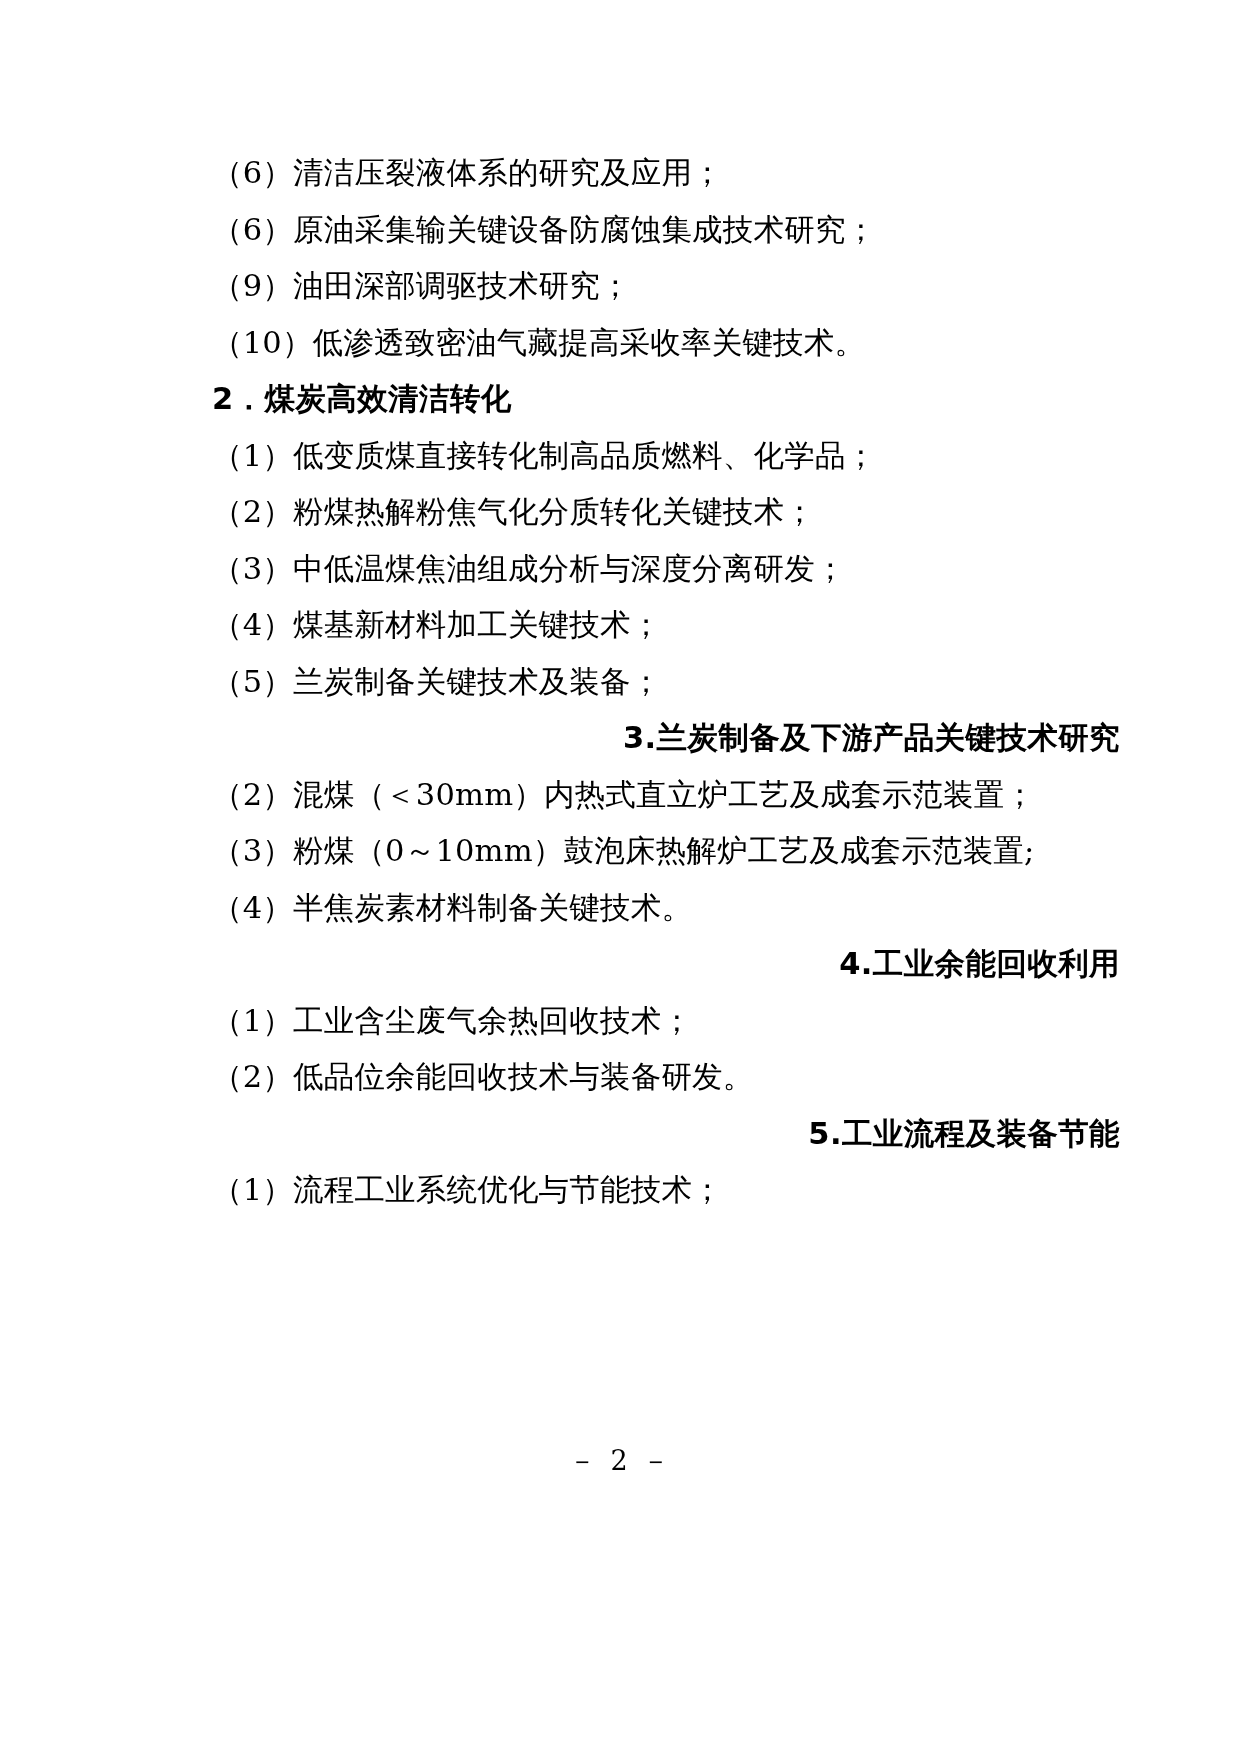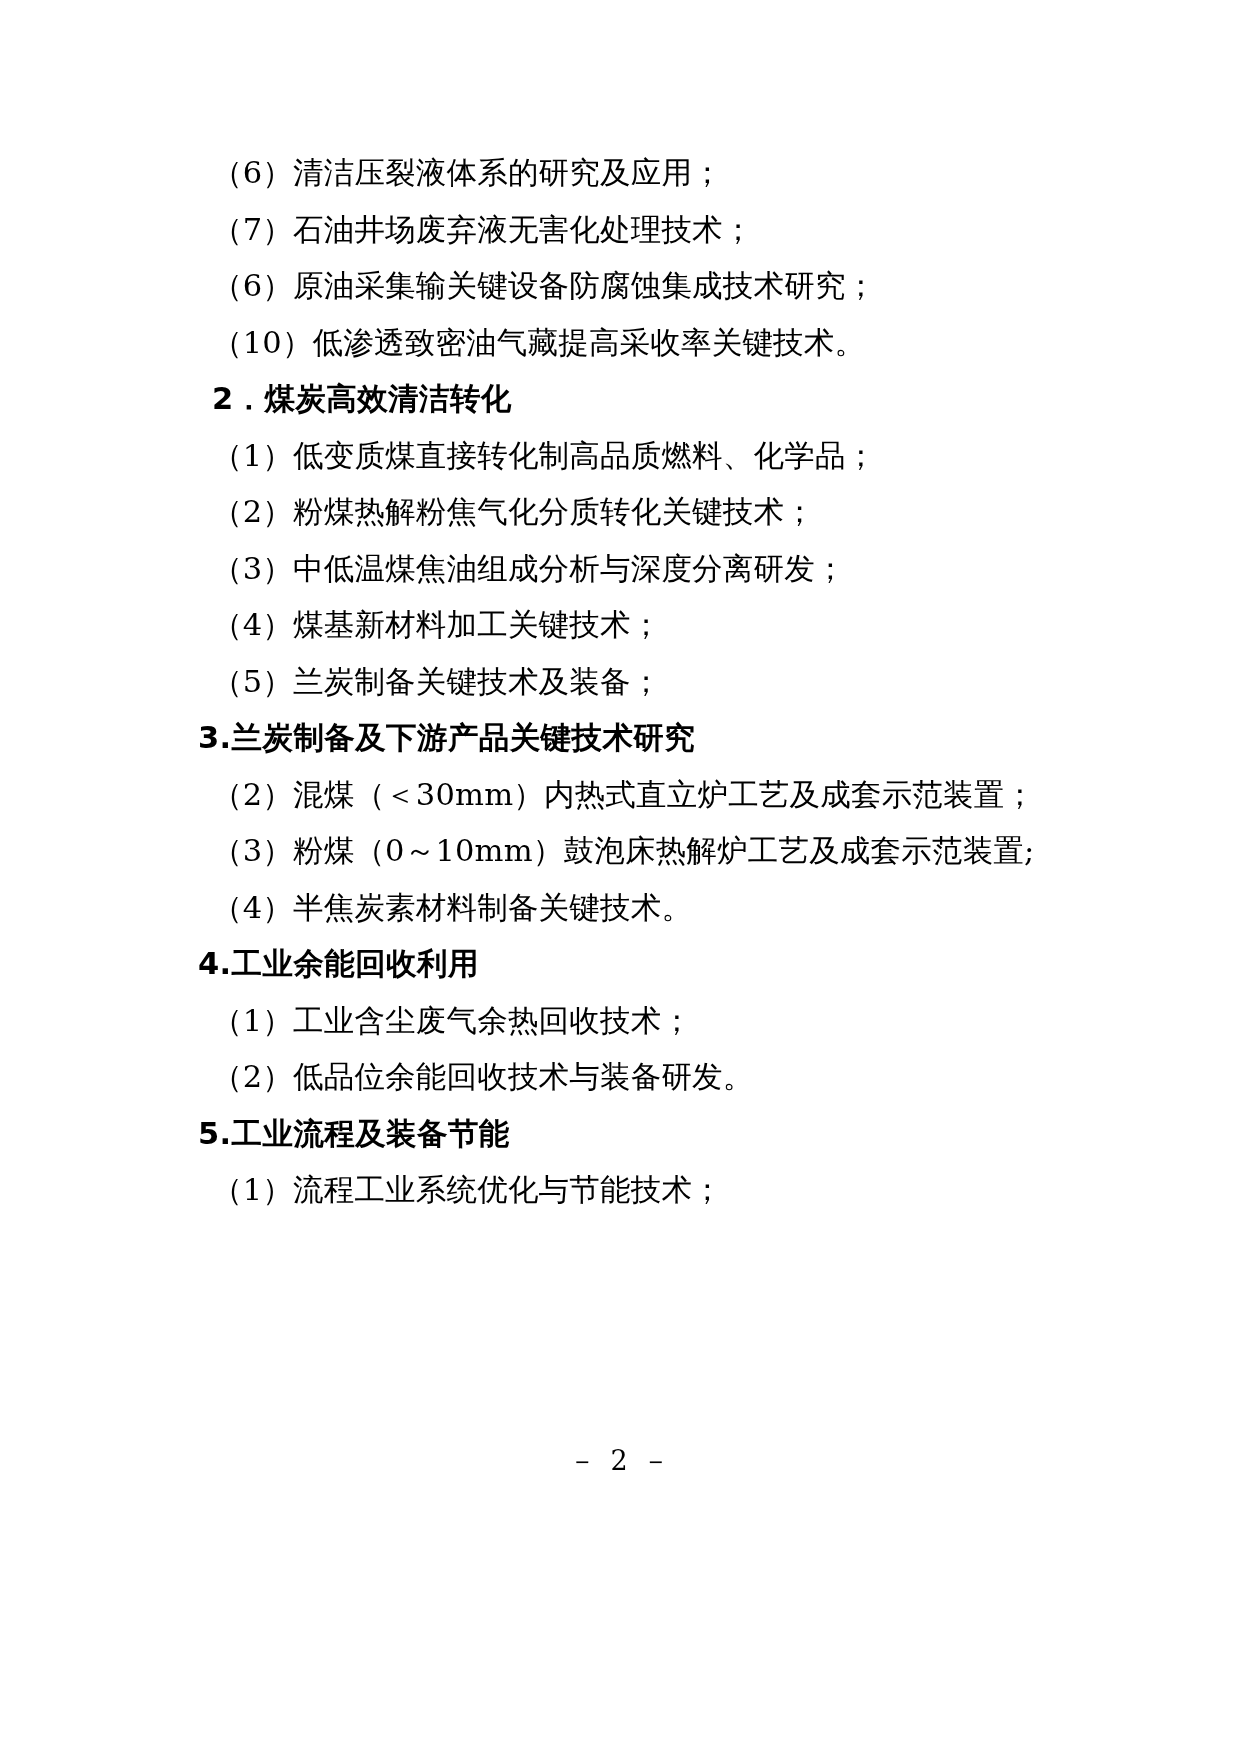--- a/index.html
+++ b/index.html
@@ -41,20 +41,21 @@
     line-height: 1.0;
     margin: 0 0 26px 0;
     padding-left: 92px;
     font-weight: bold;
     letter-spacing: 0.4px;
     white-space: nowrap;
     font-family: "DejaVu Sans", sans-serif;
   }
   .heading.indent-sm {
     padding-left: 78px;
+    text-align: right;
   }
   .gap-before {
     margin-top: 6px;
   }
   .footer {
     position: absolute;
     left: 0;
     top: 1435px;
     width: 1241px;
     text-align: center;
@@ -63,22 +64,22 @@
     letter-spacing: 3px;
   }
 </style>
 </head>
 <body>
 
 <div class="page">
   <div class="content">
 
     <p class="item">（6）清洁压裂液体系的研究及应用；</p>
-    <p class="item">（7）石油井场废弃液无害化处理技术；</p>
     <p class="item">（6）原油采集输关键设备防腐蚀集成技术研究；</p>
+    <p class="item">（9）油田深部调驱技术研究；</p>
     <p class="item">（10）低渗透致密油气藏提高采收率关键技术。</p>
 
     <p class="heading gap-before">2．煤炭高效清洁转化</p>
     <p class="item">（1）低变质煤直接转化制高品质燃料、化学品；</p>
     <p class="item">（2）粉煤热解粉焦气化分质转化关键技术；</p>
     <p class="item">（3）中低温煤焦油组成分析与深度分离研发；</p>
     <p class="item">（4）煤基新材料加工关键技术；</p>
     <p class="item">（5）兰炭制备关键技术及装备；</p>
 
     <p class="heading indent-sm gap-before">3.兰炭制备及下游产品关键技术研究</p>

